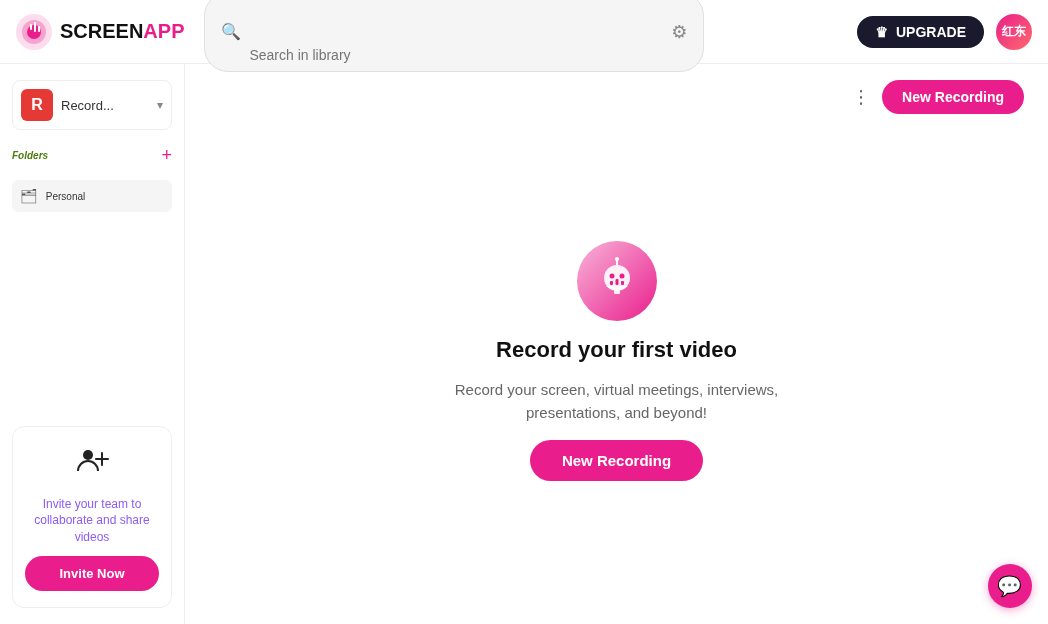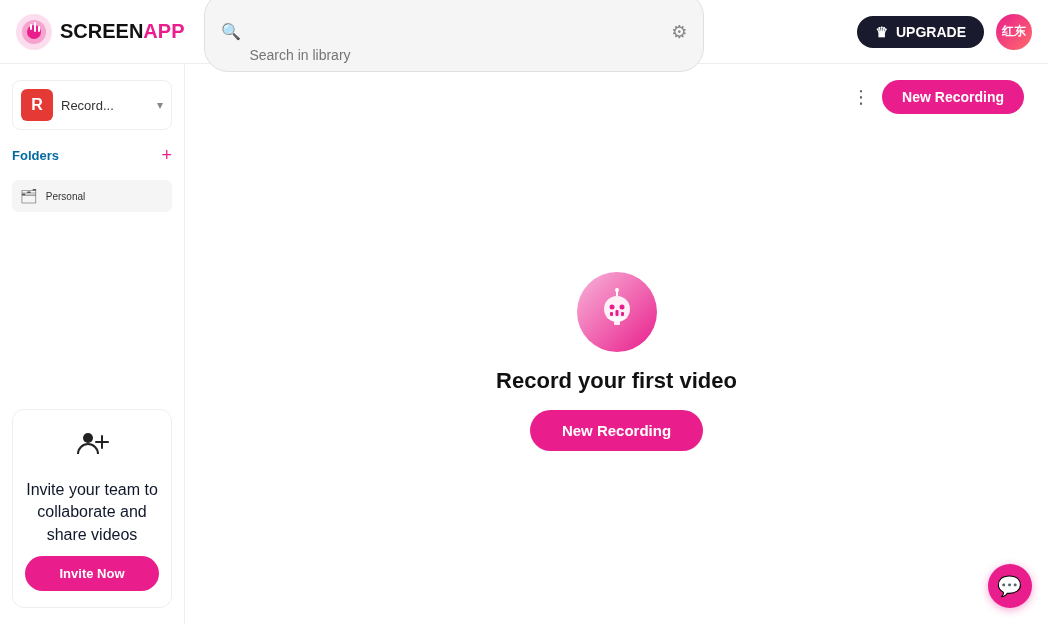--- a/index.html
+++ b/index.html
@@ -59,39 +59,39 @@
     }
     .workspace-icon {
       width: 32px; height: 32px; background: #e53935; border-radius: 6px;
       display: flex; align-items: center; justify-content: center;
       color: #fff; font-weight: 700; font-size: 16px; flex-shrink: 0;
     }
     .workspace-name { font-size: 13px; font-weight: 500; color: #333; flex: 1; overflow: hidden; text-overflow: ellipsis; white-space: nowrap; }
     .workspace-chevron { color: #888; font-size: 12px; }
 
     .folders-header { display: flex; align-items: center; justify-content: space-between; }
-    .folders-label { font-size: 13px; font-weight: 600; color: #0369a1; }
+    .folders-label { font-size: 10px; font-weight: 600; color: #4d7c0f; font-style: italic; }
     .add-folder-btn { background: none; border: none; color: #e91e8c; font-size: 18px; cursor: pointer; line-height: 1; }
 
     .folder-item {
       display: flex; align-items: center; gap: 8px;
       padding: 8px; border-radius: 6px; cursor: pointer;
       background: #f5f5f5;
     }
     .folder-icon { font-size: 14px; color: #555; }
     .folder-name { font-size: 10px; color: #333; }
 
     
     .invite-card {
       margin-top: auto; background: #fff; border: 1px solid #eee;
       border-radius: 12px; padding: 16px 12px; text-align: center;
       display: flex; flex-direction: column; align-items: center; gap: 10px;
     }
     .invite-icon { font-size: 28px; color: #333; }
-    .invite-text { font-size: 16px; color: #0f172a; line-height: 1.4; }
+    .invite-text { font-size: 12px; color: #8b5cf6; line-height: 1.4; }
     .invite-btn {
       background: #e91e8c; color: #fff; border: none; border-radius: 24px;
       padding: 10px 20px; font-size: 13px; font-weight: 600; cursor: pointer;
       width: 100%;
     }
 
     
     .main-content { flex: 1; display: flex; flex-direction: column; }
     .main-toolbar {
       display: flex; align-items: center; justify-content: flex-end;
@@ -232,20 +232,21 @@
           <line x1="25" y1="9" x2="25" y2="4" stroke="white" stroke-width="2"></line>
           <circle cx="25" cy="3" r="2" fill="white"></circle>
 
           <rect x="22" y="34" width="6" height="4" rx="1" fill="white" opacity="0.9"></rect>
 
           <path d="M14 30 Q25 38 36 30" fill="white" opacity="0.9"></path>
         </svg>
       </div>
 
       <h2 class="empty-title">Record your first video</h2>
+      <p class="empty-subtitle">Record your screen, virtual meetings, interviews, presentations, and beyond!</p>
       <button class="empty-new-recording-btn">New Recording</button>
     </div>
   </main>
 </div>
 
 <div class="chat-bubble">
   <span class="chat-bubble-icon">💬</span>
 </div>
 
 </body></html>

